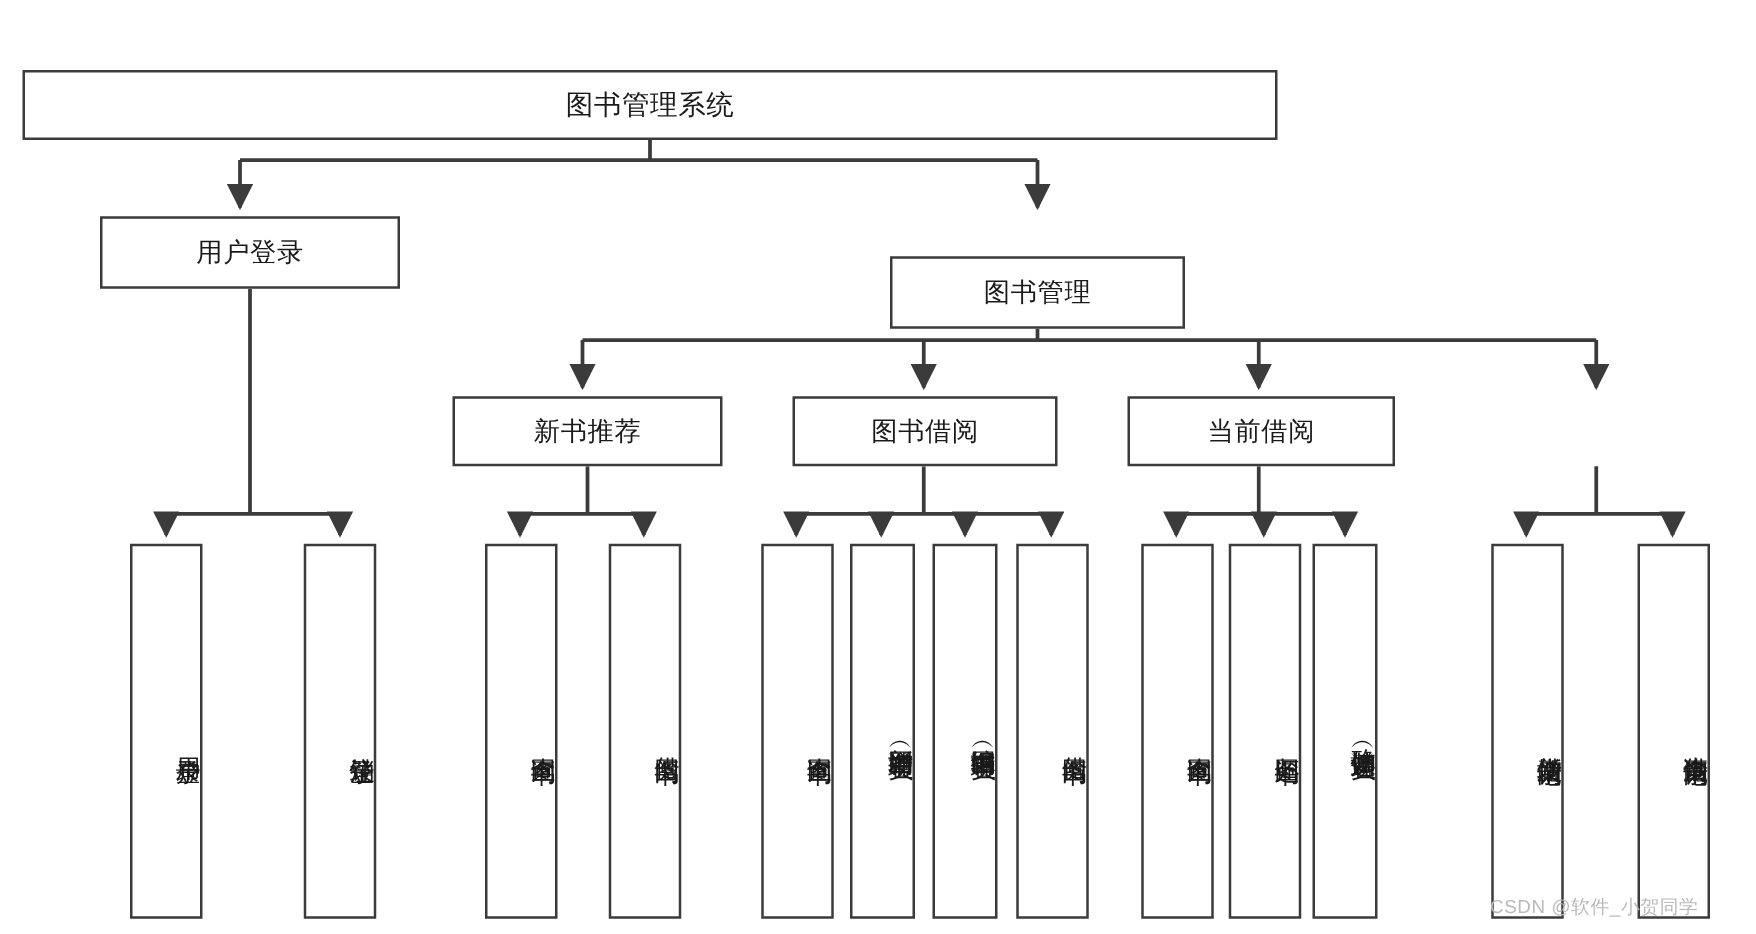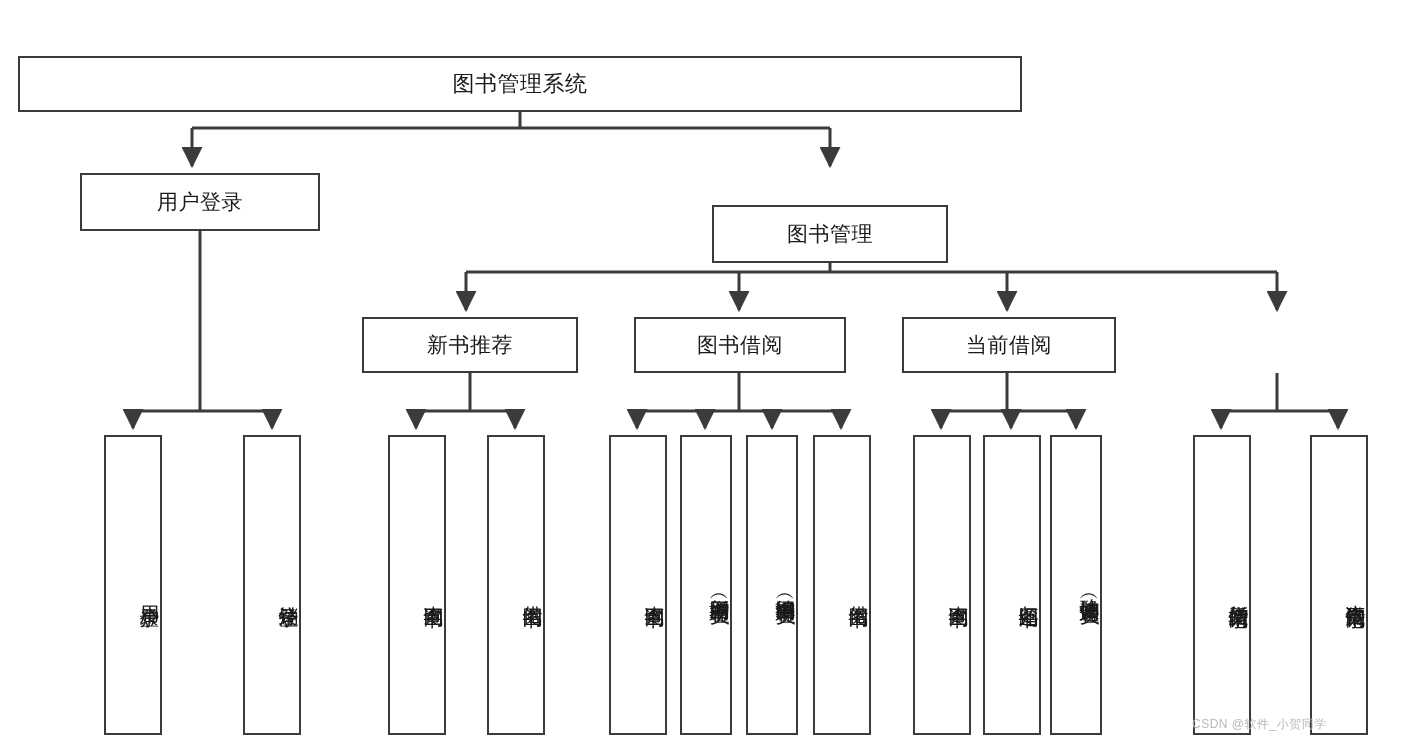--- a/index.html
+++ b/index.html
@@ -53,21 +53,21 @@
     writing-mode: vertical-rl;
     text-orientation: upright;
     white-space: nowrap;
   }
   .node.root {
     font-size: 22px;
     margin-top: 44px;
   }
   .watermark {
     position: absolute;
-    font-size: 12px;
+    font-size: 15px;
     color: #b9b9b9;
     white-space: nowrap;
     letter-spacing: 0.5px;
   }
 </style>
 </head>
 <body>
 
 <div id="canvas">
 

